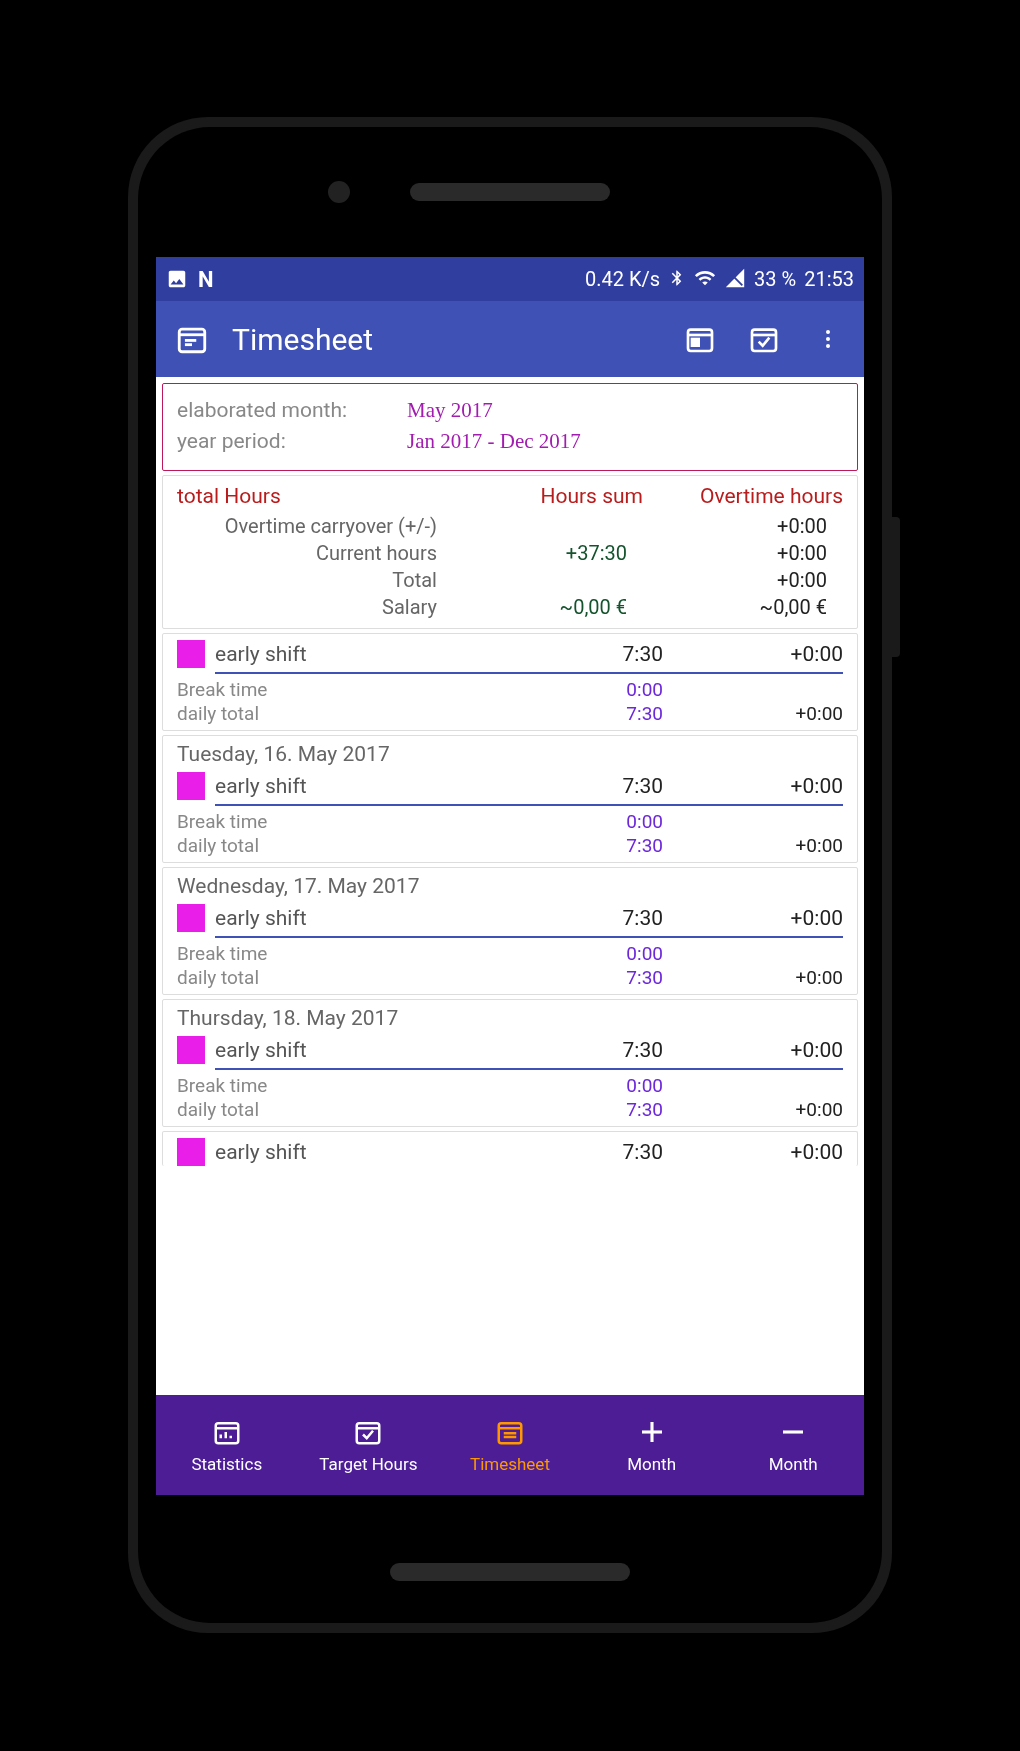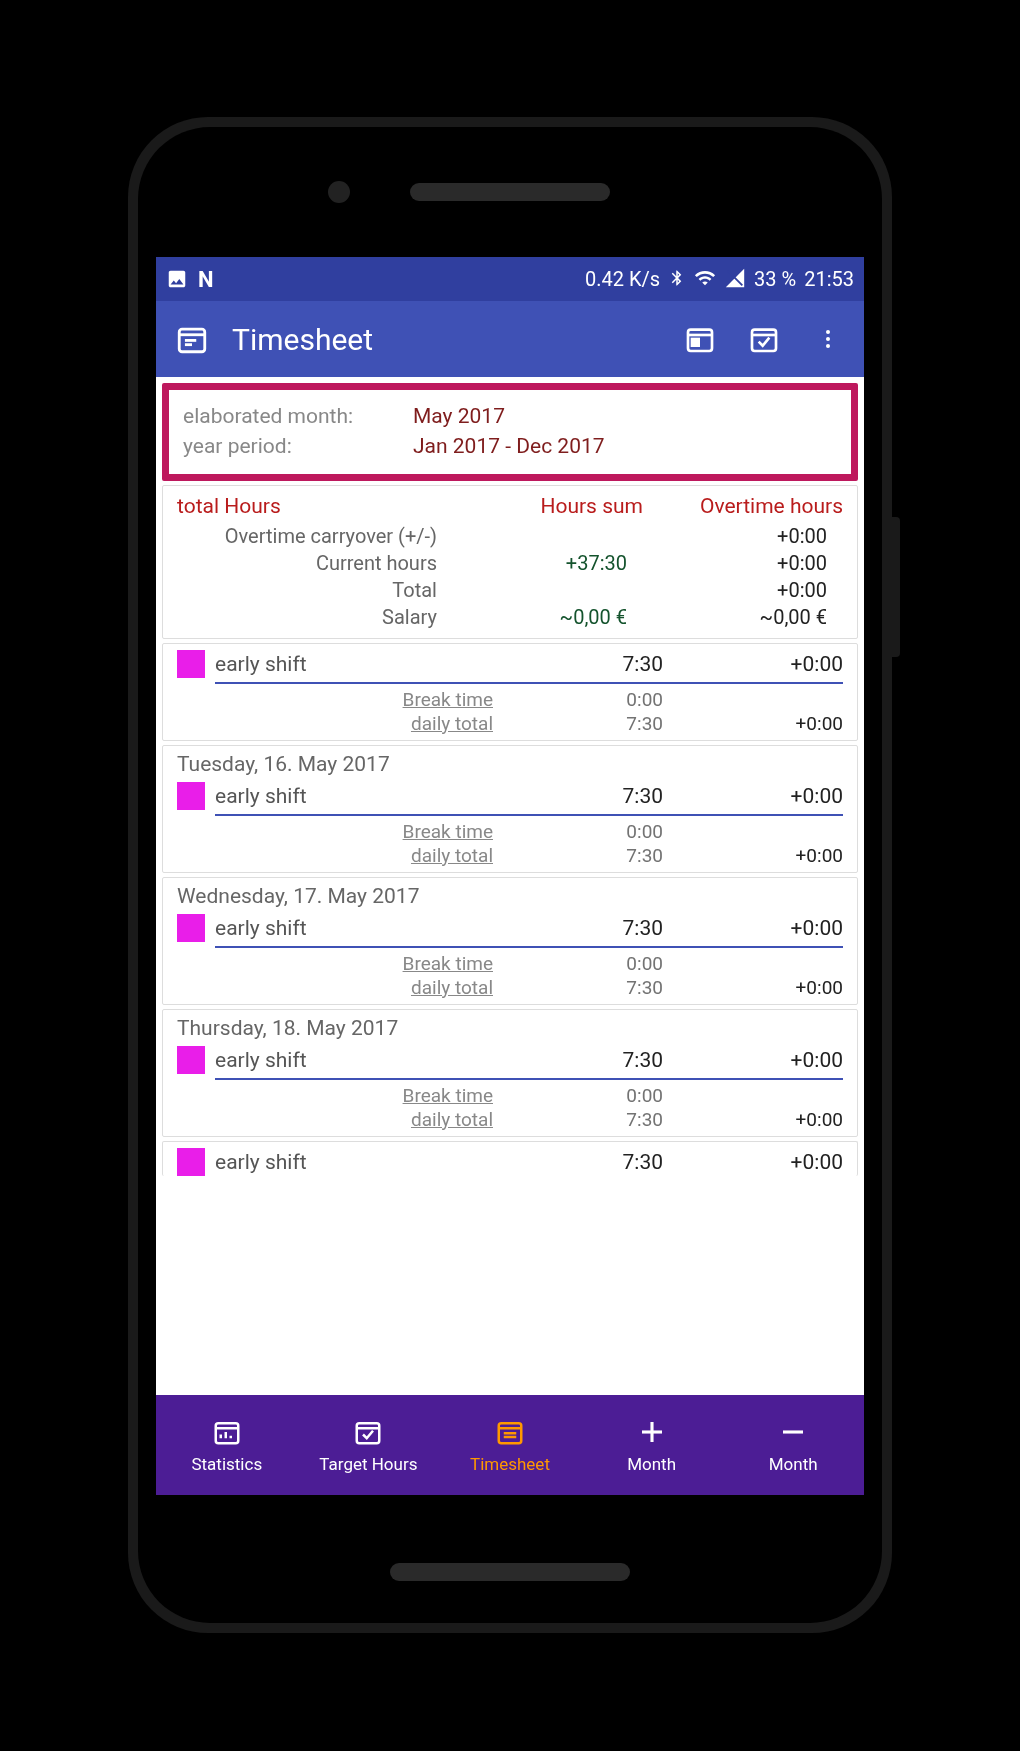--- a/index.html
+++ b/index.html
@@ -87,30 +87,30 @@
   
   
   .content {
     height: calc(100% - 44px - 76px - 100px);
     overflow: hidden;
     background: #fff;
   }
   
   .info-card {
     margin: 6px 6px 0 6px;
-    border: 7px solid #be185d;
+    border: 1px solid #be185d;
     border-radius: 2px;
     background: #fff;
     padding: 8px 14px 10px 14px;
     font-size: 21px;
     color: #555;
   }
   .info-row { display: flex; margin: 6px 0; }
   .info-label { width: 230px; color: #888; }
-  .info-value { color: #7f1d1d; }
+  .info-value { color: #a21caf; font-family: Liberation Serif, serif; }
   
   .totals-card {
     margin: 4px 6px 0 6px;
     border: 1px solid #ddd;
     border-radius: 2px;
     padding: 8px 14px 6px 14px;
     font-size: 21px;
   }
   .totals-header { display: flex; color: #b91c1c; margin-bottom: 6px; }
   .th-left { flex: 1; }
@@ -128,22 +128,22 @@
     padding: 6px 14px 4px 14px;
   }
   .day-header { font-size: 21px; color: #666; margin-bottom: 6px; }
   .shift-row { display: flex; align-items: center; font-size: 21px; color: #555; }
   .swatch { width: 28px; height: 28px; background: #E91EE9; margin-right: 10px; flex-shrink: 0; }
   .shift-name { flex: 1; }
   .shift-hours { width: 160px; text-align: right; color: #222; }
   .shift-ot { width: 180px; text-align: right; color: #222; }
   .blue-line { height: 2px; background: #3F51B5; margin: 4px 0 4px 38px; }
   .meta-row { display: flex; font-size: 19px; color: #888; margin: 1px 0; }
-  .meta-label { flex: 1; text-align: right; padding-right: 10px; text-decoration: underline; }
-  .meta-mid { width: 160px; text-align: right; color: #737373; }
+  .meta-label { flex: 1; padding-right: 10px; }
+  .meta-mid { width: 160px; text-align: right; color: #6d28d9; }
   .meta-right { width: 180px; text-align: right; color: #222; }
   
   
   .bottom-nav {
     position: absolute;
     bottom: 0; left: 0; right: 0;
     height: 100px;
     background: #4c1d95;
     display: flex;
   }

